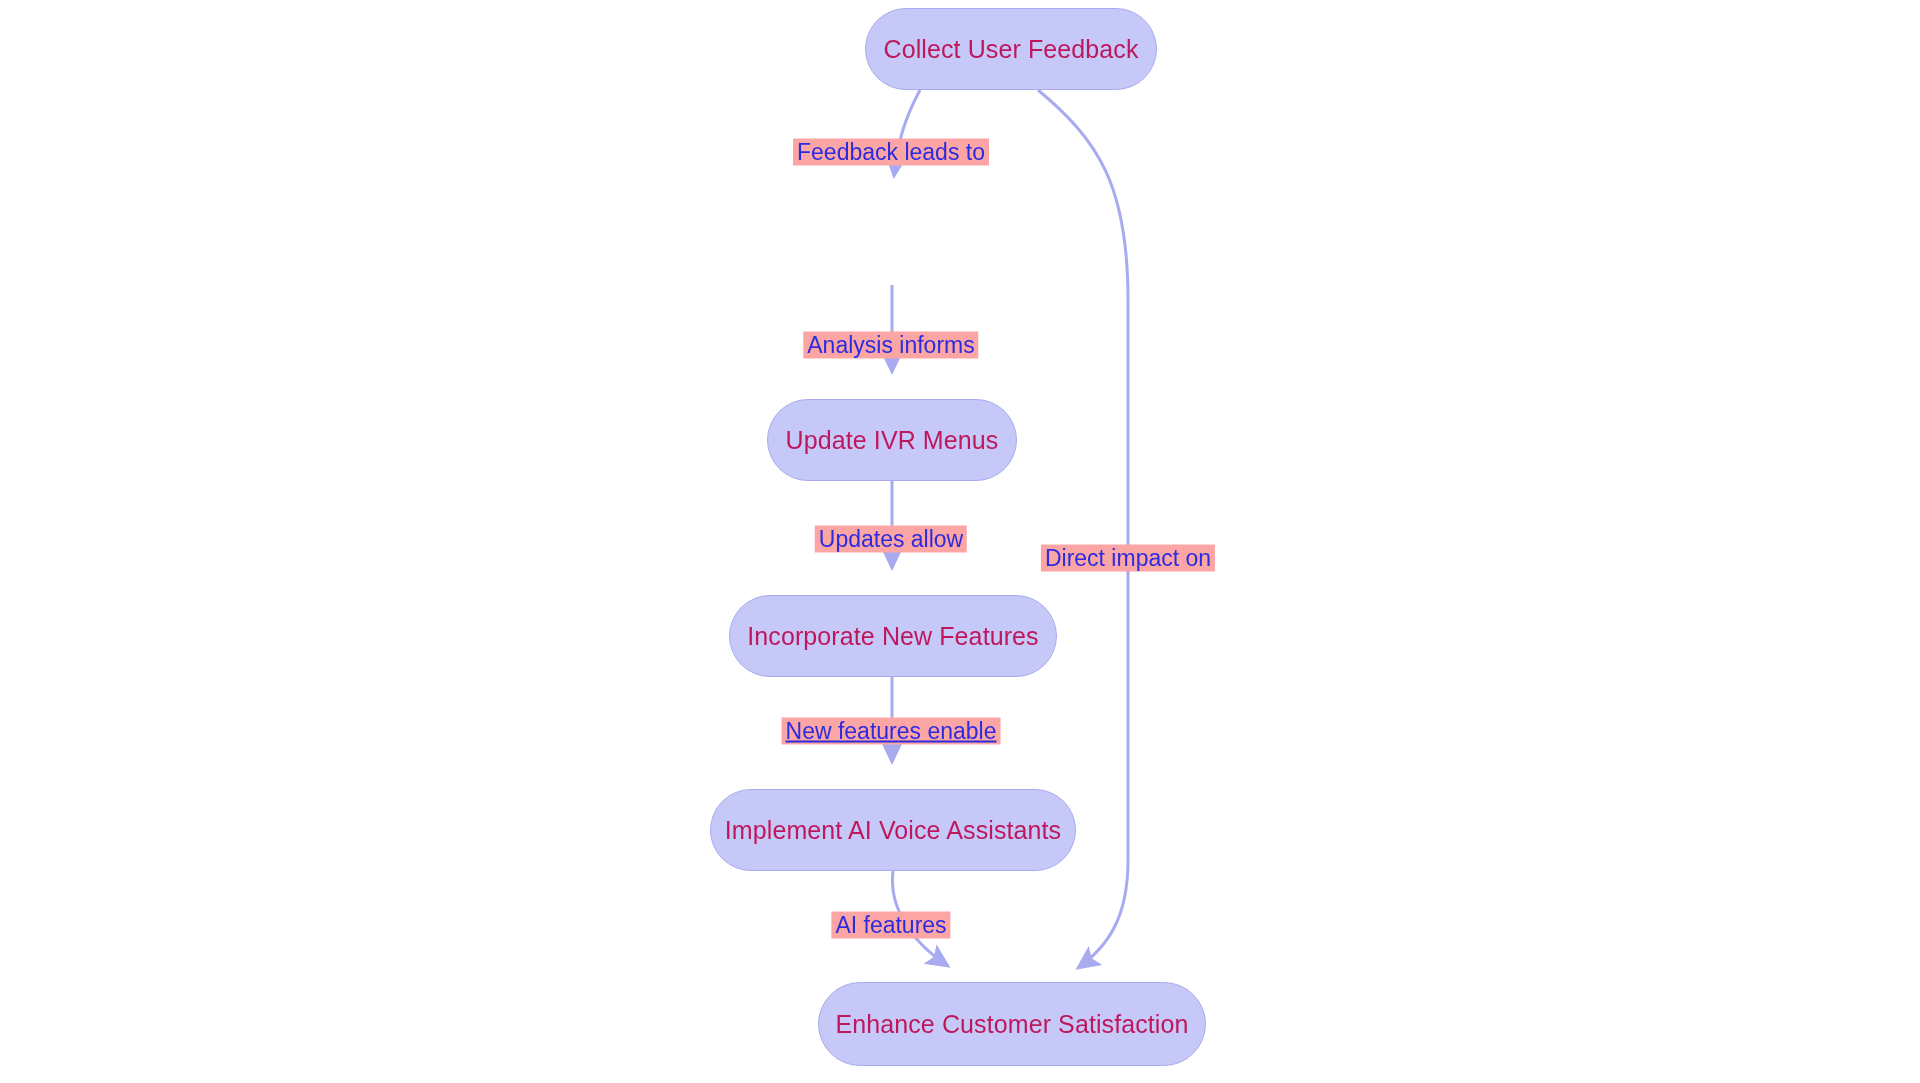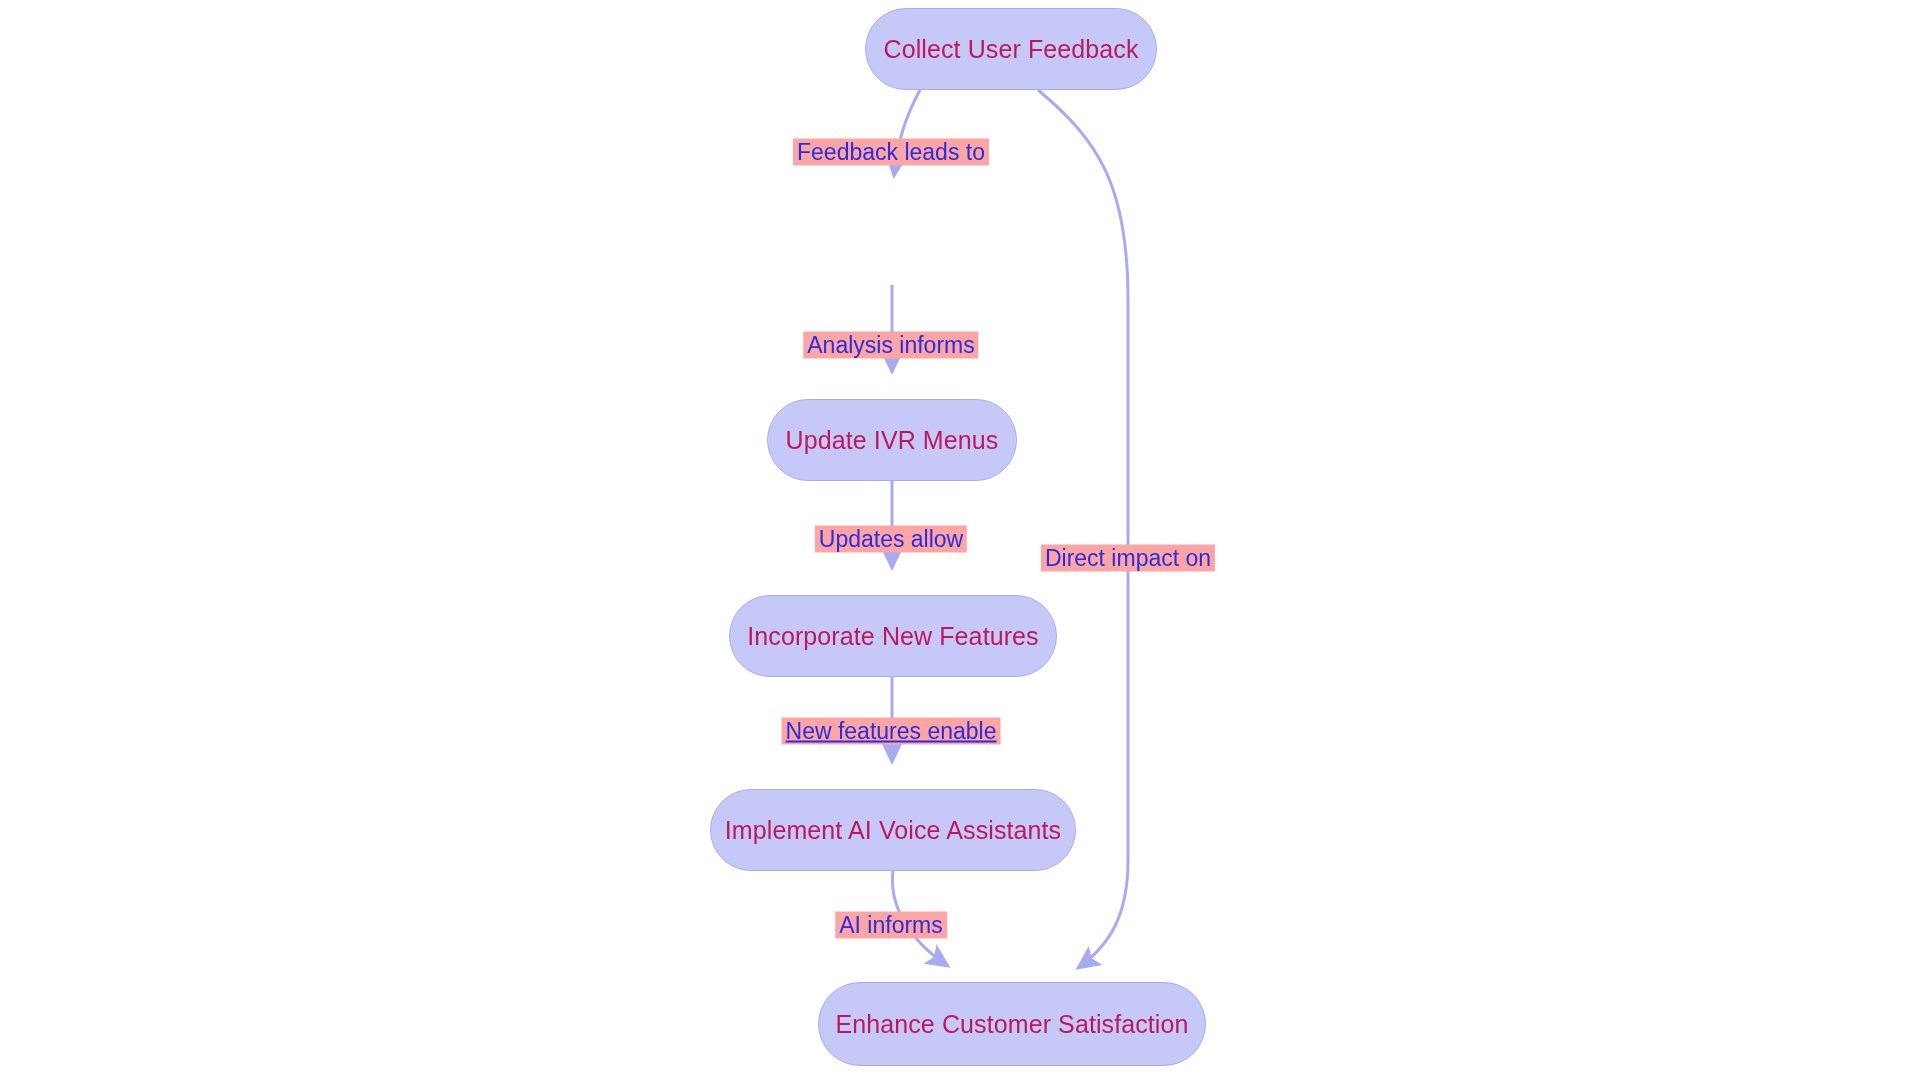--- a/index.html
+++ b/index.html
@@ -108,17 +108,17 @@
   </div>
 
   <div class="edge-label" style="left:891px; top:152px;">Feedback leads to</div>
 
   <div class="edge-label" style="left:891px; top:345px;">Analysis informs</div>
 
   <div class="edge-label" style="left:891px; top:539px;">Updates allow</div>
 
   <div class="edge-label" style="left:891px; top:731px;text-decoration:underline;">New features enable</div>
 
-  <div class="edge-label" style="left:891px; top:925px;">AI informs</div>
+  <div class="edge-label" style="left:891px; top:925px;">AI features</div>
 
   <div class="edge-label" style="left:1128px; top:538px;margin-top:20px;">Direct impact on</div>
 
 </div>
 
 </body></html>

